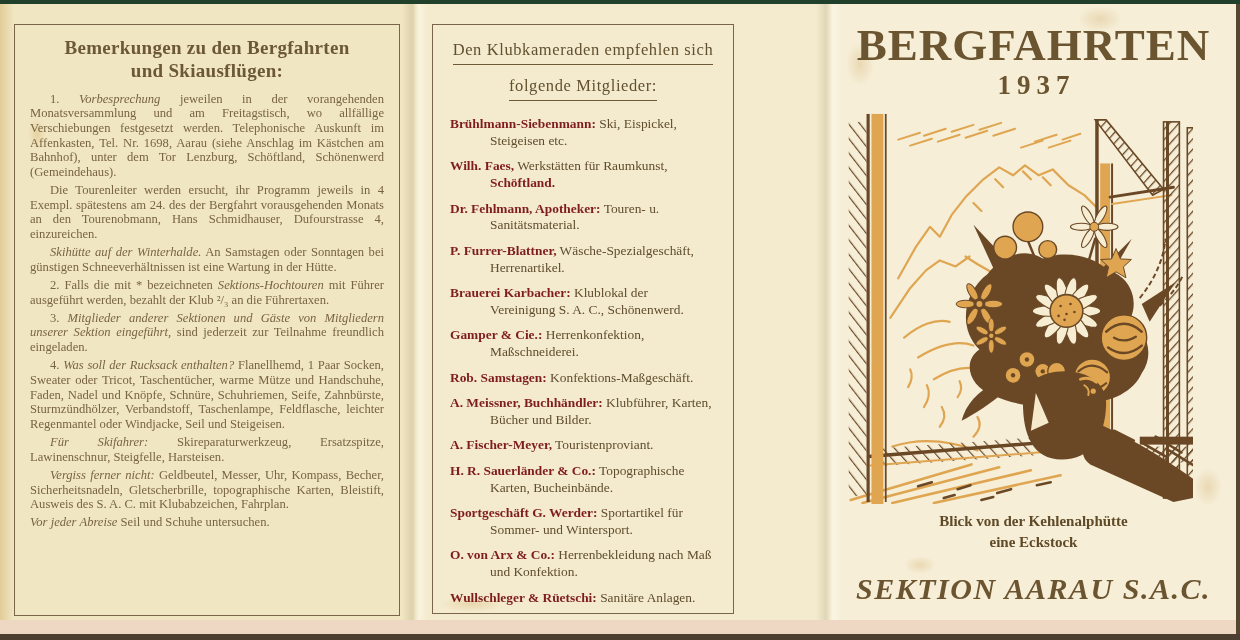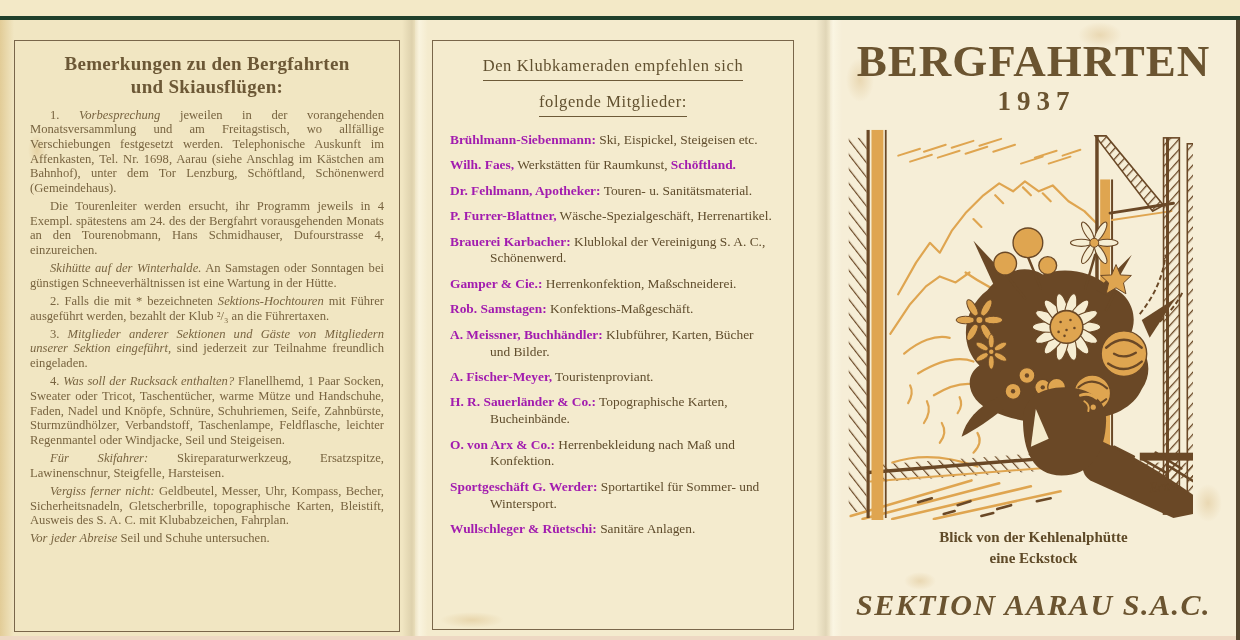--- a/index.html
+++ b/index.html
@@ -1,18 +1,18 @@
 <!DOCTYPE html>
 <html lang="de"><head>
 <meta charset="utf-8">
 <style>
   html,body{margin:0;padding:0;}
   body{width:1240px;height:640px;position:relative;overflow:hidden;
        background:#f3e9c7;font-family:"Liberation Serif", serif;}
-  .abs{position:absolute;margin-top:16px;}
+  .abs{position:absolute;}
   
   .bg-left{left:0;top:0;width:415px;height:640px;background:#f1e6c2;z-index:0;}
   .bg-mid{left:415px;top:0;width:415px;height:640px;background:#f4ebce;z-index:0;}
   .bg-right{left:830px;top:0;width:410px;height:640px;background:#f6eed7;z-index:0;}
   
   .crease{top:0;width:26px;height:640px;z-index:1;
     background:linear-gradient(90deg, rgba(110,90,50,0) 0%, rgba(110,90,50,.15) 38%,
       rgba(110,90,50,.04) 52%, rgba(255,252,238,.5) 66%, rgba(110,90,50,0) 100%);}
   .crease1{left:402px;}
   .crease2{left:816px;}
@@ -27,27 +27,27 @@
   
   .panel{z-index:2;border:1.6px solid #79664a;background:transparent;box-sizing:border-box;overflow:hidden;}
   .panel-left{left:14px;top:24px;width:386px;height:592px;padding:10px 15px 8px;}
   .panel-left h2{margin:2px 0 9px;text-align:center;font-size:19px;line-height:1.2;
     letter-spacing:.3px;color:#6c5836;font-weight:bold;}
   .panel-left p{margin:0 0 3.5px;font-size:12.6px;line-height:1.165;text-align:justify;
     color:#786440;text-indent:20px;}
   .panel-left p.noind{text-indent:0;}
   .it{font-style:italic;}
   
-  .panel-mid{left:432px;top:24px;width:362px;height:590px;padding:15px 17px;}
+  .panel-mid{left:432px;top:24px;width:302px;height:590px;padding:15px 17px;}
   .mid-head{text-align:center;font-size:16.5px;color:#61502f;letter-spacing:.6px;margin-bottom:15px;}
   .mid-head .u{display:inline-block;border-bottom:1.3px solid #6d5a38;padding-bottom:4px;}
   .mid-head .l1{margin-bottom:11px;}
   .entry{font-size:13.4px;line-height:1.26;color:#5f4c2c;margin-bottom:8.5px;
     padding-left:40px;text-indent:-40px;}
-  .entry .nm,.entry .sf{font-weight:bold;color:#a21caf;}
+  .entry .nm,.entry .sf{font-weight:bold;color:#7f1d1d;}
   
   .cover{left:830px;top:0;width:407px;height:484px;z-index:2;text-align:center;color:#6b5430;}
   .cover-title{margin-top:22px;font-size:45px;font-weight:bold;letter-spacing:1px;line-height:1.05;}
   .cover-year{font-size:27px;font-weight:bold;letter-spacing:6px;text-indent:6px;margin-top:1px;}
   .illus{display:block;width:348px;height:396px;margin:7px 0 0 15px;}
   .caption{margin-top:7px;font-size:15px;font-weight:bold;line-height:1.4;color:#5f4a28;}
   .section-title{margin-top:19px;font-size:30px;font-weight:bold;letter-spacing:1.5px;font-style:italic;}
 </style>
 </head>
 <body>
@@ -87,22 +87,22 @@
   <div class="entry"><span class="nm">Brühlmann-Siebenmann:</span><span> Ski, Eispickel, Steigeisen etc.</span><span class="sf"></span></div>
   <div class="entry"><span class="nm">Wilh. Faes,</span><span> Werkstätten für Raumkunst, </span><span class="sf">Schöftland.</span></div>
   <div class="entry"><span class="nm">Dr. Fehlmann, Apotheker:</span><span> Touren- u. Sanitätsmaterial.</span><span class="sf"></span></div>
   <div class="entry"><span class="nm">P. Furrer-Blattner,</span><span> Wäsche-Spezialgeschäft, Herrenartikel.</span><span class="sf"></span></div>
   <div class="entry"><span class="nm">Brauerei Karbacher:</span><span> Klublokal der Vereinigung S. A. C., Schönenwerd.</span><span class="sf"></span></div>
   <div class="entry"><span class="nm">Gamper &amp; Cie.:</span><span> Herrenkonfektion, Maßschneiderei.</span><span class="sf"></span></div>
   <div class="entry"><span class="nm">Rob. Samstagen:</span><span> Konfektions-Maßgeschäft.</span><span class="sf"></span></div>
   <div class="entry"><span class="nm">A. Meissner, Buchhändler:</span><span> Klubführer, Karten, Bücher und Bilder.</span><span class="sf"></span></div>
   <div class="entry"><span class="nm">A. Fischer-Meyer,</span><span> Touristenproviant.</span><span class="sf"></span></div>
   <div class="entry"><span class="nm">H. R. Sauerländer &amp; Co.:</span><span> Topographische Karten, Bucheinbände.</span><span class="sf"></span></div>
+  <div class="entry"><span class="nm">Sportgeschäft G. Werder:</span><span> Sportartikel für Sommer- und Wintersport.</span><span class="sf"></span></div>
   <div class="entry"><span class="nm">O. von Arx &amp; Co.:</span><span> Herrenbekleidung nach Maß und Konfektion.</span><span class="sf"></span></div>
-  <div class="entry"><span class="nm">Sportgeschäft G. Werder:</span><span> Sportartikel für Sommer- und Wintersport.</span><span class="sf"></span></div>
   <div class="entry"><span class="nm">Wullschleger &amp; Rüetschi:</span><span> Sanitäre Anlagen.</span><span class="sf"></span></div>
 </section>
 
 <section class="abs cover">
   <div class="cover-title">BERGFAHRTEN</div>
   <div class="cover-year">1937</div>
 
   <svg class="illus" viewBox="0 0 348 400">
     <defs>
       <pattern id="hA" patternUnits="userSpaceOnUse" width="7" height="7" patternTransform="rotate(42)">

